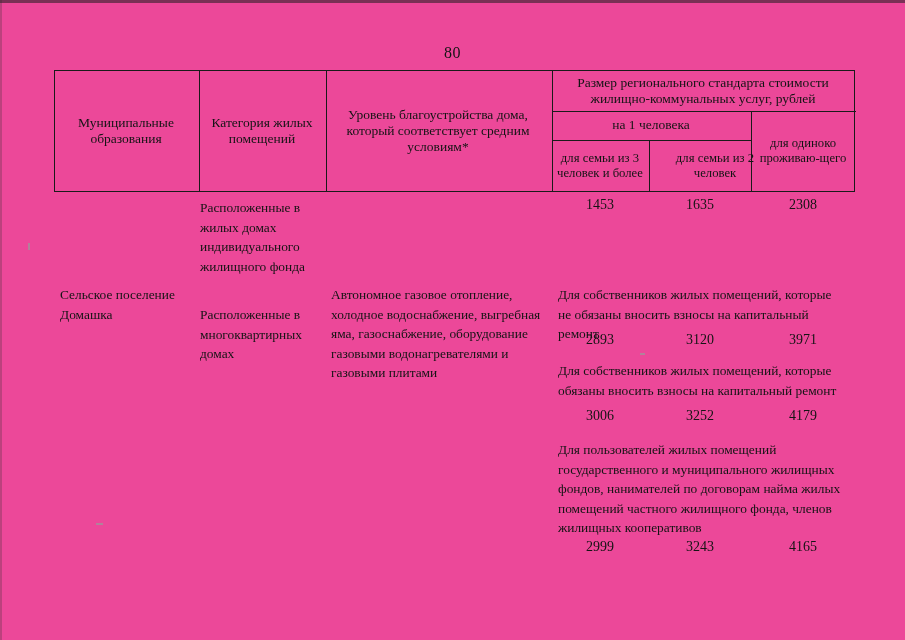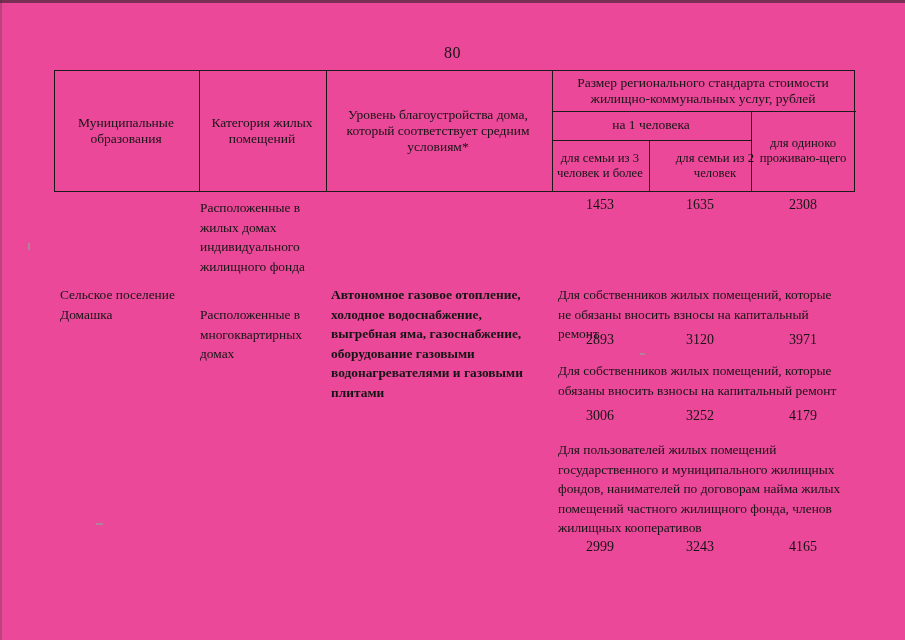--- a/index.html
+++ b/index.html
@@ -171,21 +171,21 @@
   <div class="tcell c1" style="left:60px; top:285px;">
     <span>Сельское поселение Домашка</span>
   </div>
   <div class="num" style="left:560px; top:197px;">1453</div>
   <div class="num" style="left:660px; top:197px;">1635</div>
   <div class="num" style="left:763px; top:197px;">2308</div>
 
   <div class="tcell c2" style="left:200px; top:285px;margin-top:20px;">
     <span>Расположенные в многоквартирных домах</span>
   </div>
-  <div class="tcell c3" style="left:331px; top:285px;font-weight:bold;">
+  <div class="tcell c3" style="left:331px; top:285px;">
     <span>Автономное газовое отопление, холодное водоснабжение, выгребная яма, газоснабжение, оборудование газовыми водонагревателями и газовыми плитами</span>
   </div>
 
   <div class="tcell wide" style="left:558px; top:285px;">
     <span>Для собственников жилых помещений, которые не обязаны вносить взносы на капитальный ремонт</span>
   </div>
   <div class="num" style="left:560px; top:332px;">2893</div>
   <div class="num" style="left:660px; top:332px;">3120</div>
   <div class="num" style="left:763px; top:332px;">3971</div>
 

